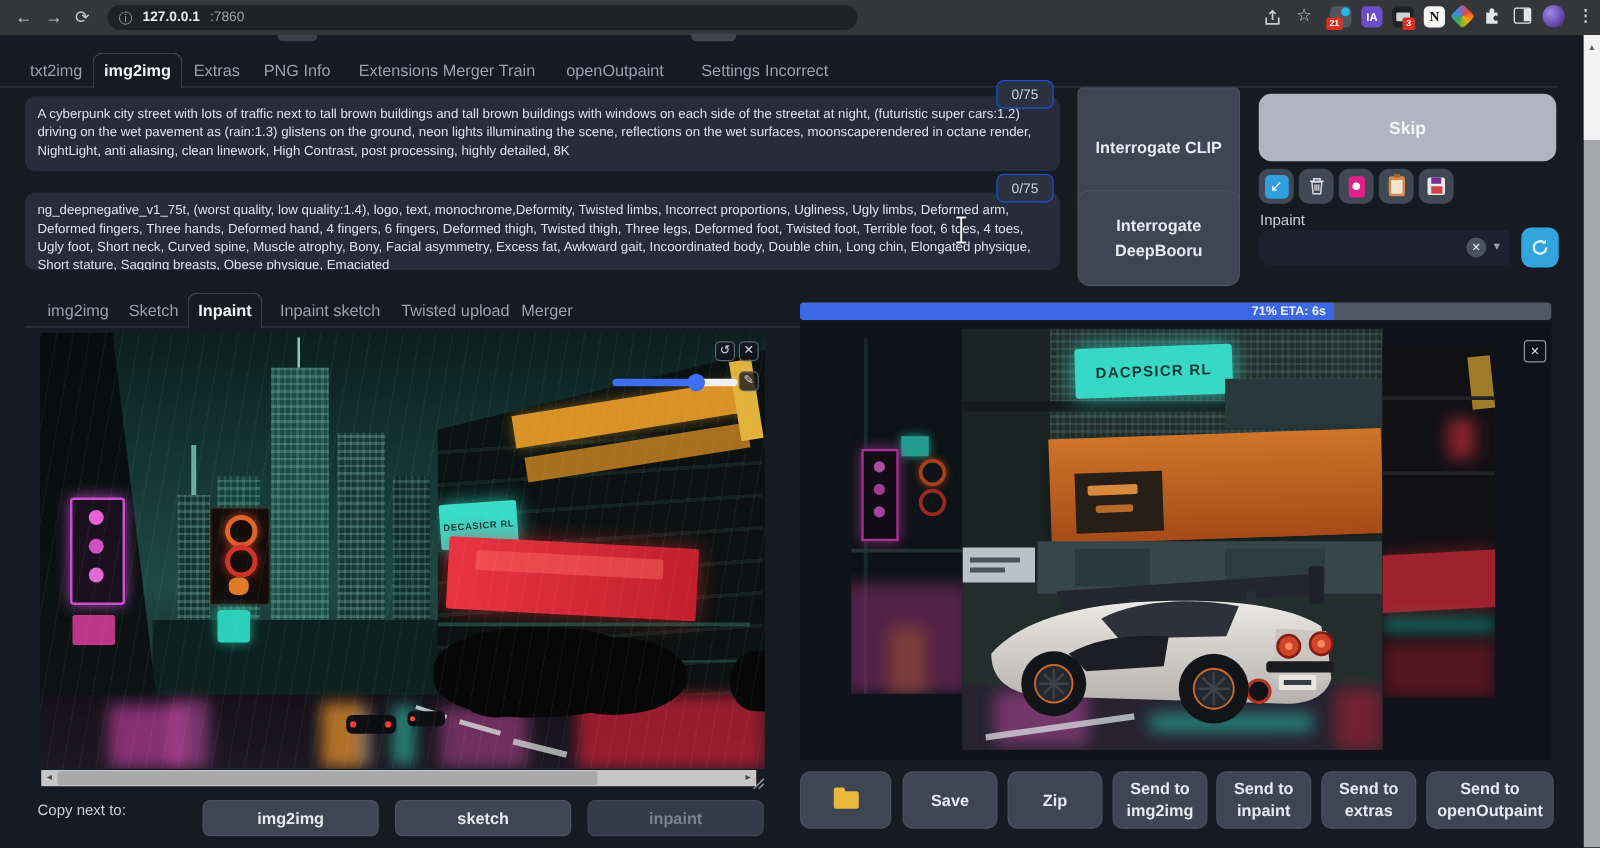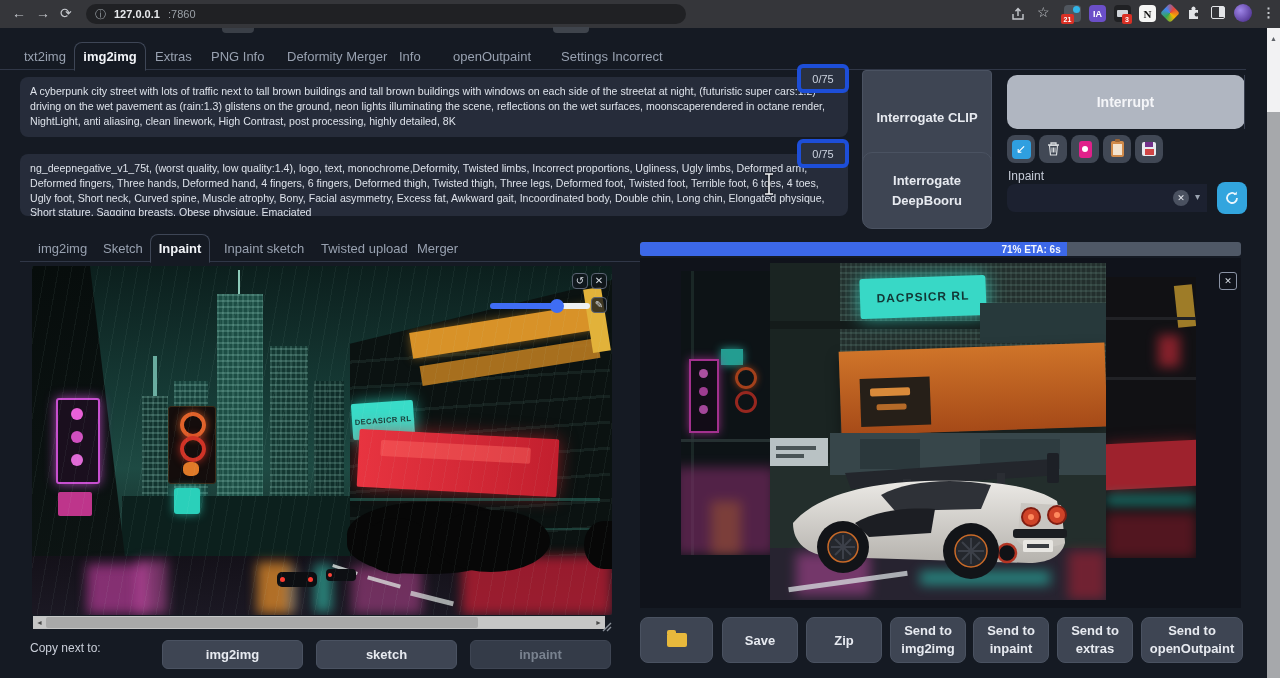--- a/index.html
+++ b/index.html
@@ -7,21 +7,21 @@
        font-family:"Liberation Sans",sans-serif;position:relative;color:#dfe3ea}
   .abs{position:absolute}
   .fx{display:flex;align-items:center;justify-content:center}
   .btn{display:flex;align-items:center;justify-content:center;text-align:center;
        background:#3e4553;border:1px solid #4a5261;border-radius:8px;
        color:#e7eaf0;font-weight:700;font-size:13px;cursor:pointer;box-sizing:border-box}
   .btn.dim{background:#343b48;color:#79828f;border-color:#3e4553}
   .tabtxt{font-size:13px;color:#98a1b0;cursor:pointer}
   .tab-sel{border:1px solid #3e4656;border-bottom:1px solid #151a23;background:#151a23;
            border-radius:8px 8px 0 0;color:#f2f4f8;font-weight:700;z-index:3}
-  .counter{background:#2a3140;border:4px solid #1d4ed8;border-radius:6px;
+  .counter{background:#2a3140;border:1px solid #1d4ed8;border-radius:6px;
            font-size:11px;color:#ccd3df;z-index:4}
   .ta{background:#262c3a;border-radius:8px;font-size:10.6px;line-height:1.40;
       padding:7px 10px;box-sizing:border-box;color:#dde2ea;overflow:hidden}
   .wgrid{background-image:
     repeating-linear-gradient(0deg,rgba(165,228,212,.22) 0 2px,transparent 2px 6px),
     repeating-linear-gradient(90deg,rgba(165,228,212,.15) 0 2px,transparent 2px 5px)}
   .glow{filter:blur(6px)}
   .miniB{width:16px;height:16px;background:rgba(18,22,28,.78);border:1px solid #5a6372;
          border-radius:4px;color:#d6dbe2;font-size:10px;line-height:14px;text-align:center;
          box-sizing:border-box;cursor:pointer}
@@ -76,22 +76,22 @@
 <div class="abs" style="left:222px;top:28px;width:32px;height:5px;background:#3a3f47;border-radius:0 0 4px 4px"></div>
 <div class="abs" style="left:553px;top:27px;width:36px;height:6px;background:#3f444c;border-radius:0 0 4px 4px"></div>
 
 <div class="abs" style="left:0;top:44px;width:1246px;height:25px;border-bottom:1px solid #303747">
   <span class="abs tabtxt" style="left:24px;top:5px">txt2img</span>
   <div class="abs fx tab-sel" style="left:74px;top:-2px;width:70px;height:27px;font-size:13px">
     <span>img2img</span>
   </div>
   <span class="abs tabtxt" style="left:155px;top:5px">Extras</span>
   <span class="abs tabtxt" style="left:211px;top:5px">PNG Info</span>
-  <span class="abs tabtxt" style="left:287px;top:5px">Deformity Merger</span>
-  <span class="abs tabtxt" style="left:399px;top:5px">Info</span>
+  <span class="abs tabtxt" style="left:287px;top:5px">Extensions Merger</span>
+  <span class="abs tabtxt" style="left:399px;top:5px">Train</span>
   <span class="abs tabtxt" style="left:453px;top:5px">openOutpaint</span>
   <span class="abs tabtxt" style="left:561px;top:5px">Settings</span>
   <span class="abs tabtxt" style="left:612px;top:5px">Incorrect</span>
 </div>
 
 <div class="abs ta" style="left:20px;top:77px;width:828px;height:60px">A cyberpunk city street with lots of traffic next to tall brown buildings and tall brown buildings with windows on each side of the streetat at night, (futuristic super cars:1.2) driving on the wet pavement as (rain:1.3) glistens on the ground, neon lights illuminating the scene, reflections on the wet surfaces, moonscaperendered in octane render, NightLight, anti aliasing, clean linework, High Contrast, post processing, highly detailed, 8K</div>
 <div class="abs fx counter" style="left:797px;top:64px;width:44px;height:21px">0/75</div>
 
 <div class="abs ta" style="left:20px;top:154px;width:828px;height:62px">ng_deepnegative_v1_75t, (worst quality, low quality:1.4), logo, text, monochrome,Deformity, Twisted limbs, Incorrect proportions, Ugliness, Ugly limbs, Deformed arm, Deformed fingers, Three hands, Deformed hand, 4 fingers, 6 fingers, Deformed thigh, Twisted thigh, Three legs, Deformed foot, Twisted foot, Terrible foot, 6 toes, 4 toes, Ugly foot, Short neck, Curved spine, Muscle atrophy, Bony, Facial asymmetry, Excess fat, Awkward gait, Incoordinated body, Double chin, Long chin, Elongated physique, Short stature, Sagging breasts, Obese physique, Emaciated</div>
 <div class="abs fx counter" style="left:797px;top:139px;width:44px;height:21px">0/75</div>
@@ -108,22 +108,22 @@
   <span>Interrogate CLIP</span>
 </div>
 <div class="abs btn" style="left:862px;top:152px;width:130px;height:77px;border-radius:10px;line-height:1.5">
   <span>
     <span>Interrogate</span><br>
     <span>DeepBooru</span>
   </span>
 </div>
 
 <div class="abs" style="left:1007px;top:75px;width:238px;height:54px;background:#b0b6c1;border-radius:10px;display:flex">
-  <div class="fx" style="flex:1;border-right:1px solid #394050;color:#f4f5f8;font-weight:700;font-size:14px;cursor:pointer">
-    <span>Interrupt</span>
+  <div class="fx" style="flex:1;color:#f4f5f8;font-weight:700;font-size:14px;cursor:pointer">
+    <span>Skip</span>
   </div>
 </div>
 
 <div class="abs fx" style="left:1007px;top:135px;width:28px;height:28px;background:#414855;border-radius:8px">
   <div class="fx" style="width:19px;height:19px;background:#2f9fe0;border-radius:4px;color:#fff;font-size:12px">↙</div>
 </div>
 <div class="abs fx" style="left:1039px;top:135px;width:28px;height:28px;background:#414855;border-radius:8px">
   <svg width="15" height="16" viewBox="0 0 15 16">
     <path d="M2 4h11M5 4V2h5v2" stroke="#d7dade" stroke-width="1.3" fill="none"></path>
     <path d="M3.5 4.5 4.5 14h6l1-9.5z" fill="none" stroke="#d7dade" stroke-width="1.2"></path>

